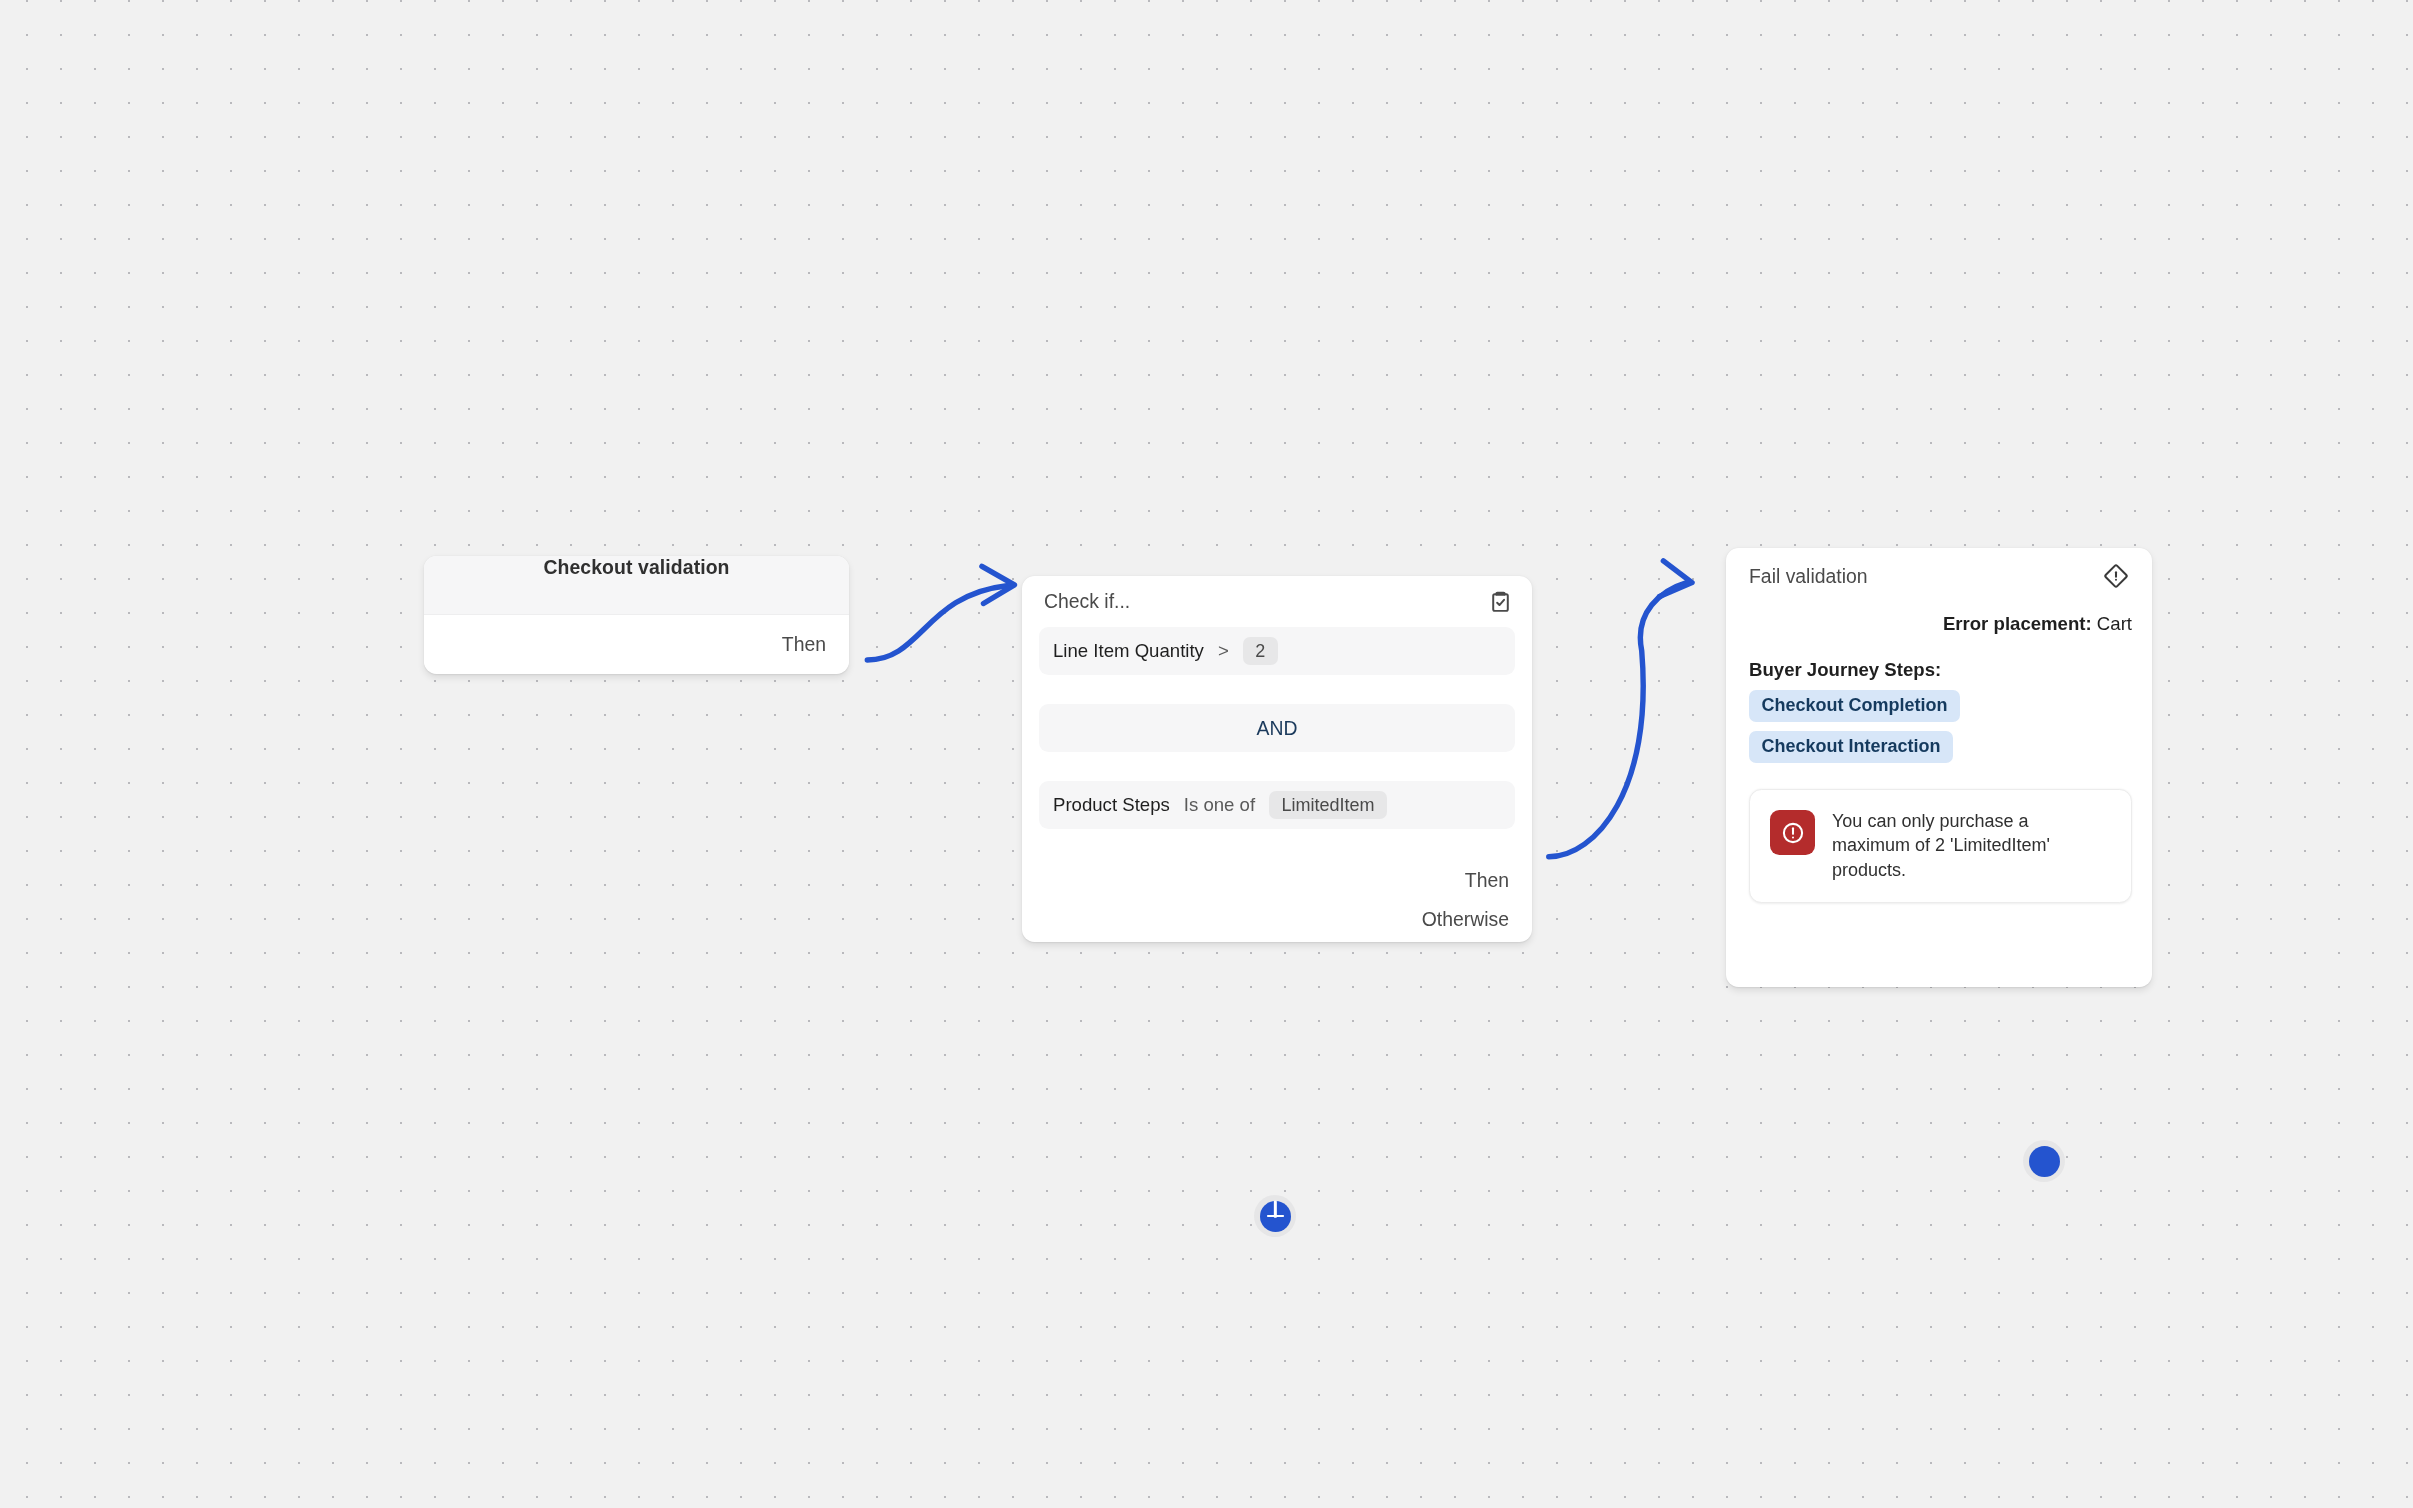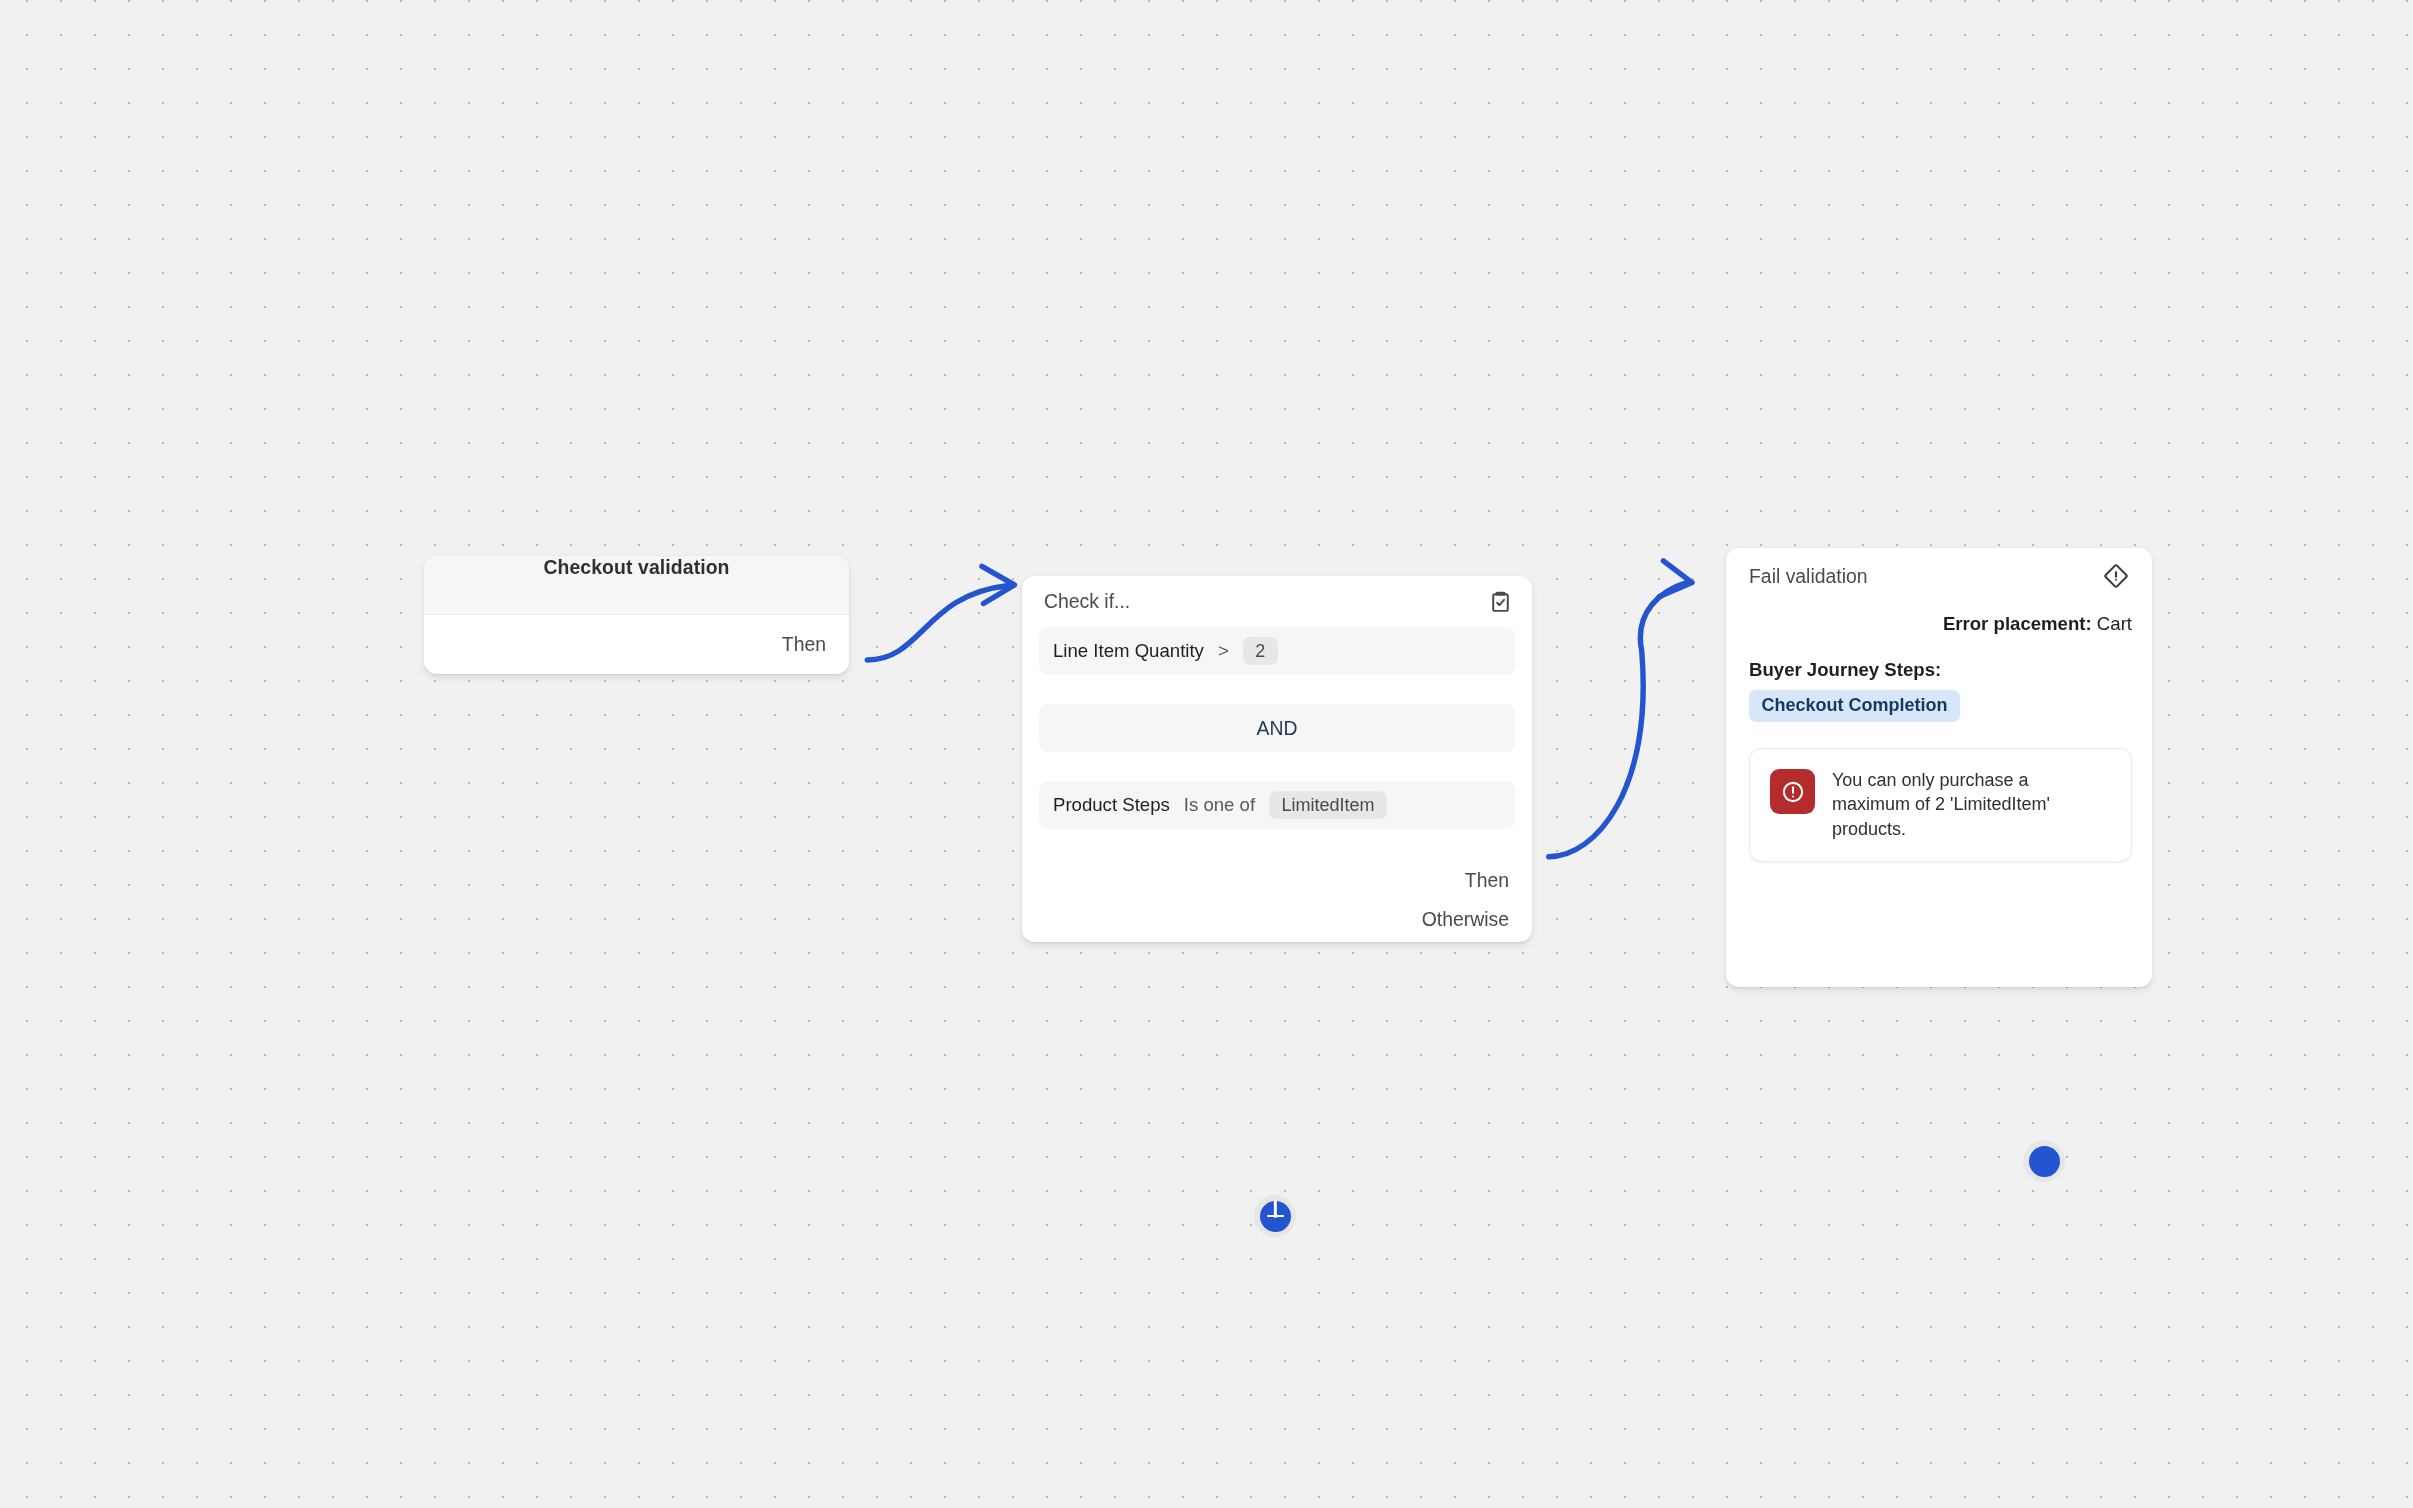--- a/index.html
+++ b/index.html
@@ -374,20 +374,21 @@
     <div class="fail-body">
       <div class="kv-line">
         <b>Error placement:</b>
         <span>Cart</span>
       </div>
 
       <div class="kv-heading">Buyer Journey Steps:</div>
 
       <div>
         <div><span class="chip">Checkout Completion</span></div>
+        <div><span class="chip">Checkout Interaction</span></div>
       </div>
 
       <div class="msg-box">
         <span class="msg-icon">
           <svg width="26" height="26" viewBox="0 0 24 24" fill="none" stroke="#ffffff" stroke-width="1.9" stroke-linecap="round">
             <circle cx="12" cy="12" r="8.4"></circle>
             <line x1="12" y1="7.6" x2="12" y2="12.8"></line>
             <circle cx="12" cy="16.1" r="0.95" fill="#ffffff" stroke="none"></circle>
           </svg>
         </span>

